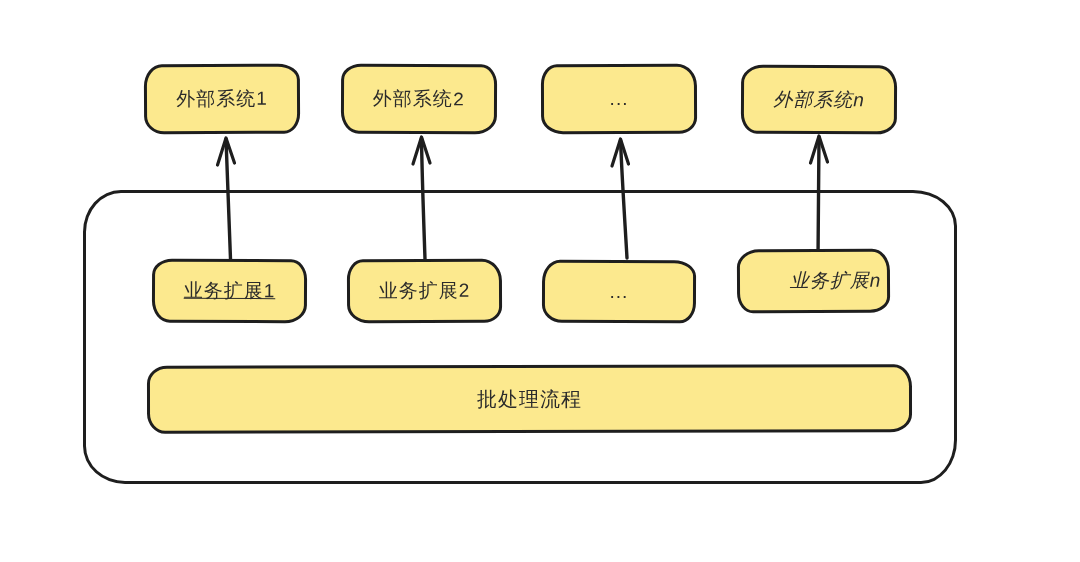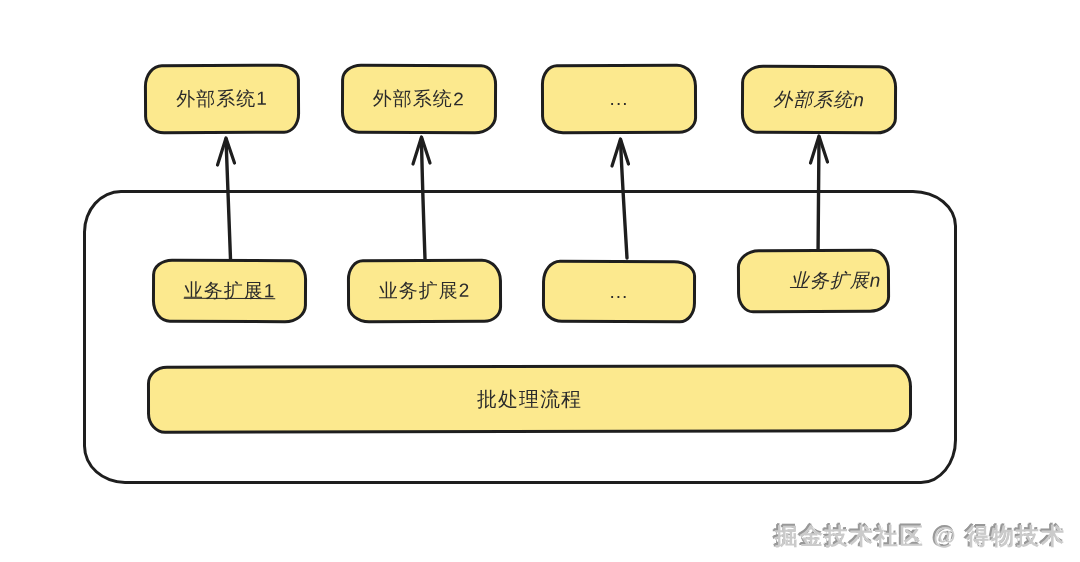--- a/index.html
+++ b/index.html
@@ -132,15 +132,14 @@
     <span>...</span>
   </div>
   <div class="box r4 mid-4">
     <span>业务扩展n</span>
   </div>
 
   <div class="box bottom-wide">
     <span>批处理流程</span>
   </div>
 
-  <div class="watermark">掘金技术社区 @ 得物技术</div>
 
 </div>
 
 </body></html>

